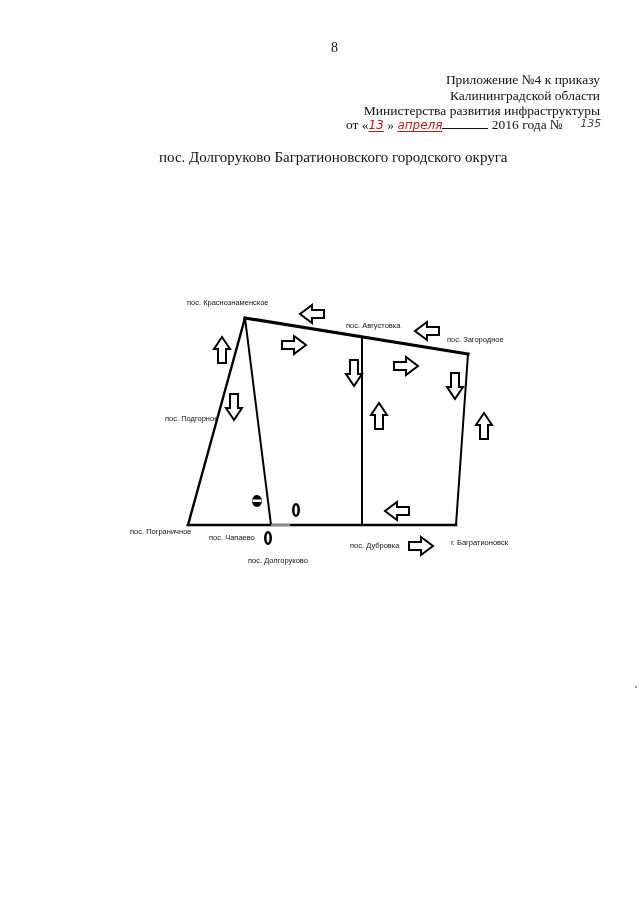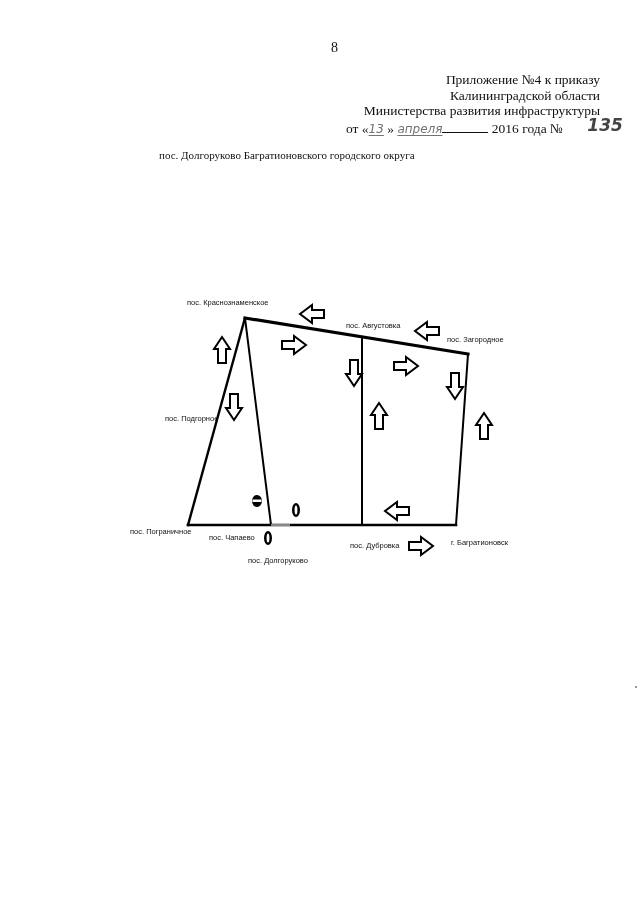--- a/index.html
+++ b/index.html
@@ -1,24 +1,24 @@
 <!DOCTYPE html>
 <html><head>
 <meta charset="utf-8">
 <style>
   html, body { margin: 0; padding: 0; background: #ffffff; }
   body { width: 640px; height: 905px; position: relative; overflow: hidden; font-family: "Liberation Serif", "DejaVu Serif", serif; color: #111; }
   .page-num { position: absolute; left: 331px; top: 40px; font-size: 14px; }
   .header-block { position: absolute; left: 330px; top: 72px; width: 270px; text-align: right; font-size: 13.5px; line-height: 15.5px; }
   .header-line { display: block; white-space: nowrap; }
   .date-line { position: absolute; left: 346px; top: 117px; font-size: 13.5px; white-space: nowrap; }
-  .hw { font-family: "DejaVu Sans", sans-serif; font-style: italic; font-size: 12px; color: #737373; text-decoration: underline; text-underline-offset: 2px; }
+  .hw { font-family: "DejaVu Sans", sans-serif; font-style: italic; font-size: 12px; color: #b91c1c; text-decoration: underline; text-underline-offset: 2px; }
   .blank { display: inline-block; width: 46px; border-bottom: 1px solid #111; height: 11px; vertical-align: baseline; }
-  .hw-num { font-family: "DejaVu Sans", sans-serif; font-style: italic; font-size: 17px; color: #444; margin-left: 21px; position: relative; top: -2px; font-weight: bold; }
-  .doc-title { position: absolute; left: 159px; top: 149px; font-size: 11px; white-space: nowrap; }
+  .hw-num { font-family: "DejaVu Sans", sans-serif; font-style: italic; font-size: 11px; color: #444; margin-left: 14px; position: relative; top: -2px; }
+  .doc-title { position: absolute; left: 159px; top: 149px; font-size: 15px; white-space: nowrap; }
   svg.map { position: absolute; left: 0; top: 0; }
   .lbl { font-family: "Liberation Sans", "DejaVu Sans", sans-serif; font-size: 7.5px; fill: #111; }
   .mark { position: absolute; right: 3px; top: 686px; width: 2px; height: 2px; background: #999; }
 </style>
 </head>
 <body>
 
 <div class="page-num">8</div>
 
 <div class="header-block">

